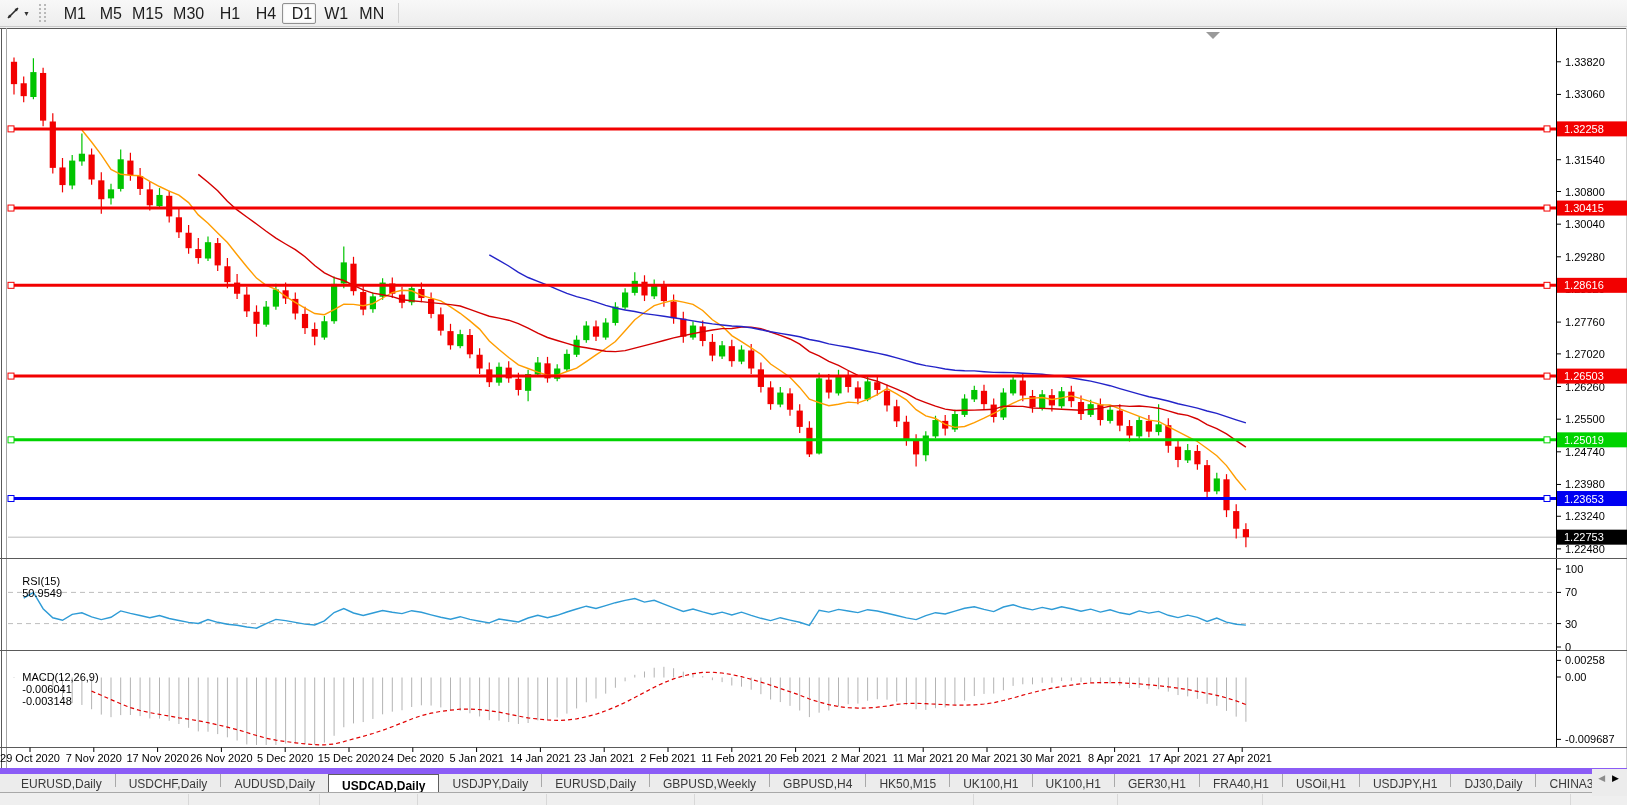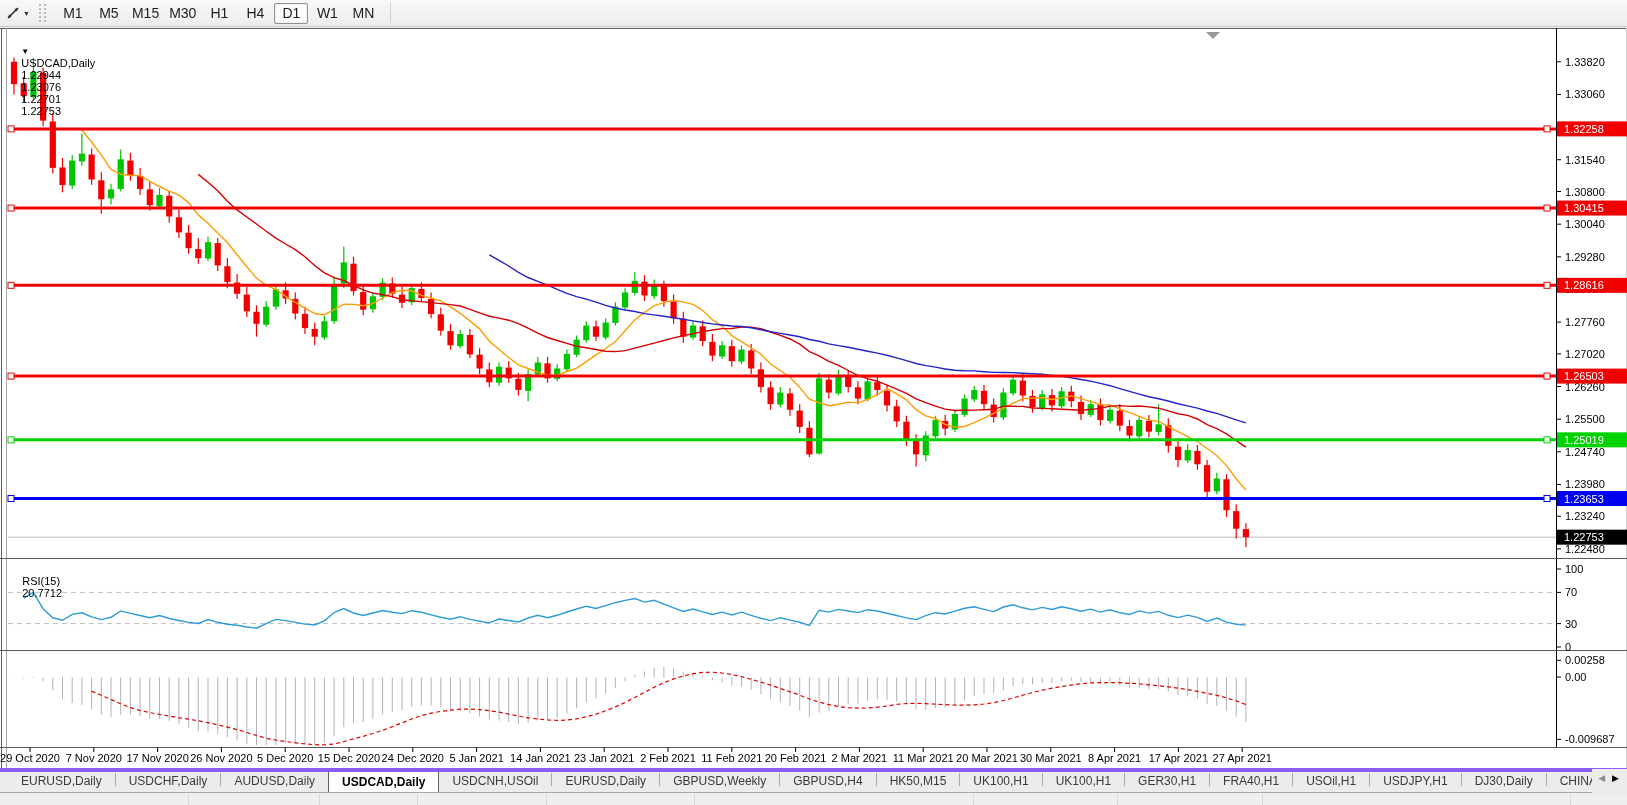--- a/index.html
+++ b/index.html
@@ -7,39 +7,39 @@
        font-family:"Liberation Sans",sans-serif;background:#f0f0f0;}
 
   
   #toolbar{position:absolute;top:0;left:0;width:1627px;height:27px;
            background:linear-gradient(#f8f8f8,#ededed);
            border-bottom:1px solid #c9c9c9;display:flex;align-items:center;box-sizing:border-box}
   #tool-group{display:flex;align-items:center;margin-left:6px}
   #cursor-ic{width:14px;height:14px;display:inline-block}
   #tool-caret{font-size:7px;color:#333;margin-left:3px}
   .grip{width:3px;height:18px;border-left:2px dotted #b9b9b9;border-right:2px dotted #b9b9b9;margin:0 10px 0 9px}
-  .tfb{min-width:26px;height:19px;line-height:19px;text-align:center;font-size:14px;color:#1d1d1d;
+  .tfb{min-width:26px;height:19px;line-height:19px;text-align:right;font-size:16px;color:#1d1d1d;
        padding:0 3px;margin-right:2px;border:1px solid transparent;border-radius:2px;cursor:default}
   .tfb.active{background:#fdfdfd;border-color:#919191;box-shadow:inset 0 0 2px rgba(0,0,0,.18)}
   .tsep{width:1px;height:20px;background:#d2d2d2;margin-left:8px}
 
   
   #chartwin{position:absolute;top:28px;left:0;width:1627px;height:740px;background:#fff}
   #chart-svg{position:absolute;top:0;left:0}
   .ovl{position:absolute;font-size:11px;color:#000;pointer-events:none;white-space:pre}
   #title{left:9px;top:5px}
   #title .tri{font-size:8px;position:relative;top:-1px}
   #title span{margin-right:4px}
   #rsilab{left:10px;top:535px}
   #macdlab{left:10px;top:631px}
 
   
   #tabs{position:absolute;top:768px;left:0;width:1627px;height:24px;background:#ececec;
-        display:flex;align-items:center;padding-left:8px;box-sizing:border-box;overflow:hidden;
-        border-top:4px solid #8b5cf6}
+        display:flex;align-items:flex-start;padding-left:8px;box-sizing:border-box;overflow:hidden;
+        border-top:6px solid #8b5cf6}
   .tab{font-size:12px;color:#3a3a3a;padding:3px 13px 5px;white-space:nowrap;flex:0 0 auto;cursor:default}
   .tab.active{background:#fff;border:1px solid #5f5f5f;border-bottom:none;font-weight:bold;color:#000;
               padding:4px 13px 6px;position:relative;z-index:2}
   .tsep2{width:1px;height:13px;background:#a9a9a9;margin-bottom:6px;flex:0 0 auto}
   #tabarrows{position:absolute;right:0;top:769px;height:23px;background:#ececec;padding:4px 8px 0 6px;
              font-size:9px;color:#000;z-index:3}
   #tabarrows .dim{color:#8b8b8b;margin-right:7px}
 
   
   #strip{position:absolute;top:792px;left:0;width:1627px;height:13px;background:#efefef;
@@ -591,44 +591,41 @@
       <line x1="1050.8" y1="719.5" x2="1050.8" y2="724" stroke="#000"></line>
       <text x="1050.8" y="734" font-size="11" fill="#000" font-family="&quot;Liberation Sans&quot;,sans-serif" text-anchor="middle">30 Mar 2021</text>
       <line x1="1114.6" y1="719.5" x2="1114.6" y2="724" stroke="#000"></line>
       <text x="1114.6" y="734" font-size="11" fill="#000" font-family="&quot;Liberation Sans&quot;,sans-serif" text-anchor="middle">8 Apr 2021</text>
       <line x1="1178.3999999999999" y1="719.5" x2="1178.3999999999999" y2="724" stroke="#000"></line>
       <text x="1178.3999999999999" y="734" font-size="11" fill="#000" font-family="&quot;Liberation Sans&quot;,sans-serif" text-anchor="middle">17 Apr 2021</text>
       <line x1="1242.2" y1="719.5" x2="1242.2" y2="724" stroke="#000"></line>
       <text x="1242.2" y="734" font-size="11" fill="#000" font-family="&quot;Liberation Sans&quot;,sans-serif" text-anchor="middle">27 Apr 2021</text>
     </svg>
 
-  <div class="ovl" id="title">
-    <span class="tri">▼</span>
-    <span>USDCAD,Daily</span>
-    <span>1.22944</span>
-    <span>1.23076</span>
-    <span>1.22701</span>
-    <span>1.22753</span>
-  </div>
 
   <div class="ovl" id="rsilab">
     <span>RSI(15)</span>
-    <span>20.7712</span>
+    <span>50.9549</span>
   </div>
 
+  <div class="ovl" id="macdlab">
+    <span>MACD(12,26,9)</span>
+    <span>-0.006041</span>
+    <span>-0.003148</span>
+  </div>
 </div>
 
 <div id="tabs">
     <div class="tab">EURUSD,Daily</div>
     <div class="tsep2"></div>
     <div class="tab">USDCHF,Daily</div>
     <div class="tsep2"></div>
     <div class="tab">AUDUSD,Daily</div>
     <div class="tab active">USDCAD,Daily</div>
-    <div class="tab">USDCNH,USOil</div>
+    <div class="tab">USDJPY,Daily</div>
     <div class="tsep2"></div>
     <div class="tab">EURUSD,Daily</div>
     <div class="tsep2"></div>
     <div class="tab">GBPUSD,Weekly</div>
     <div class="tsep2"></div>
     <div class="tab">GBPUSD,H4</div>
     <div class="tsep2"></div>
     <div class="tab">HK50,M15</div>
     <div class="tsep2"></div>
     <div class="tab">UK100,H1</div>

